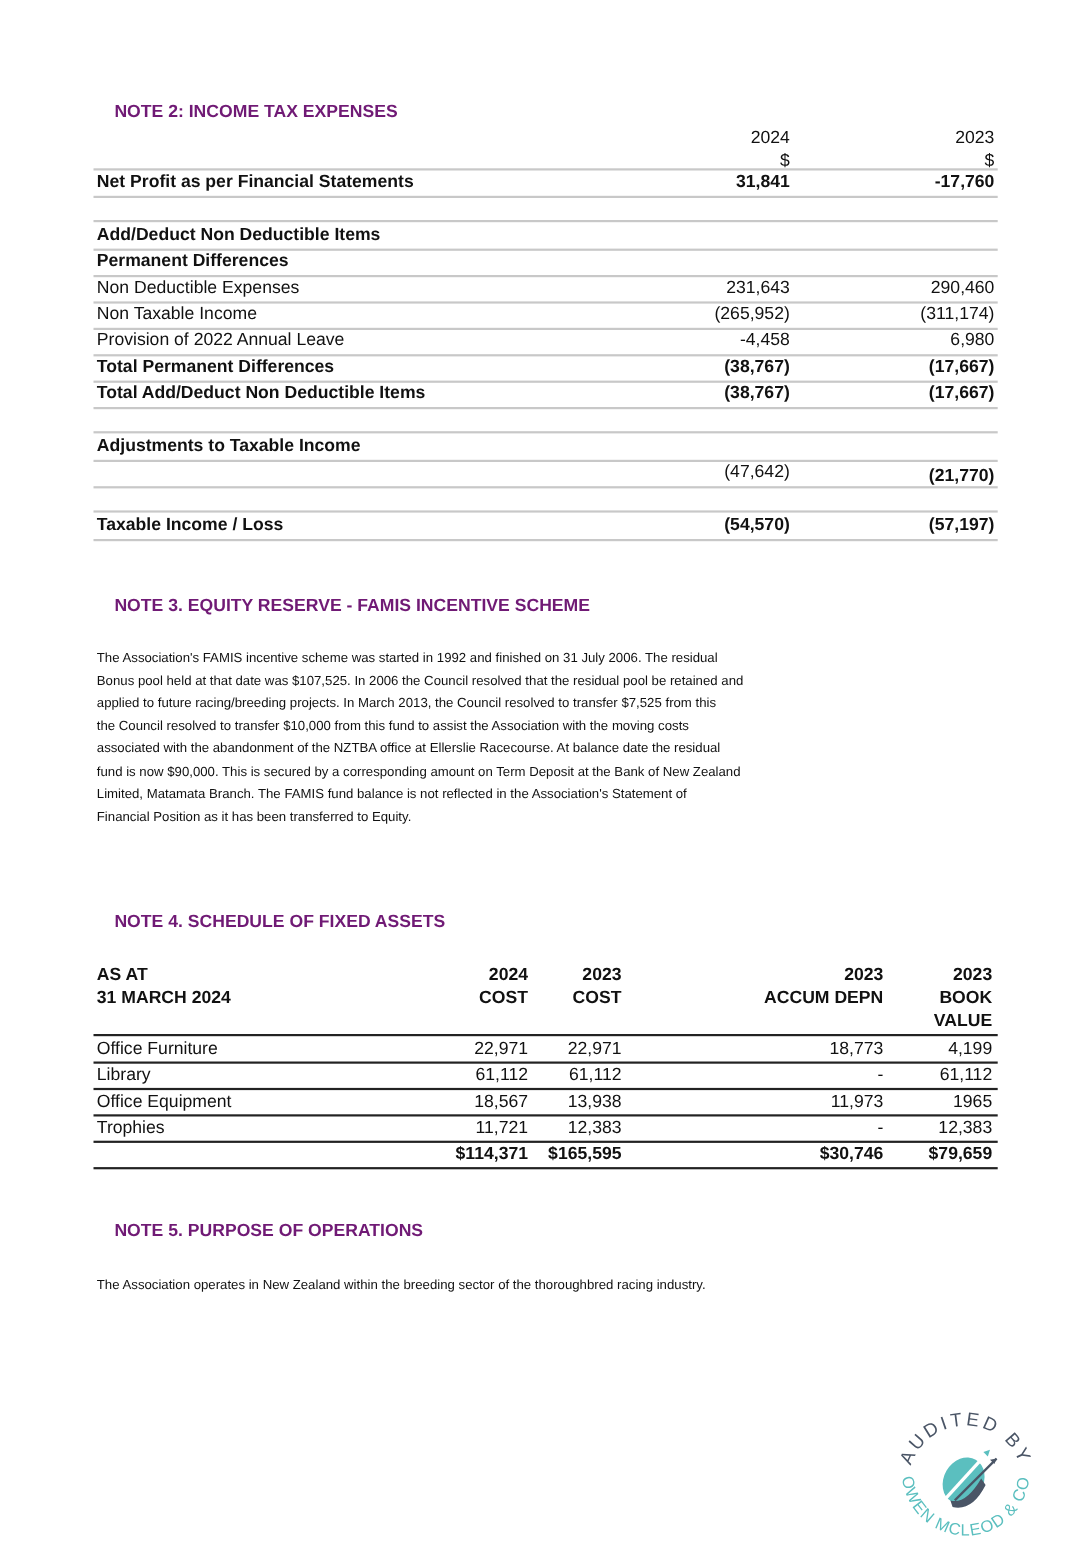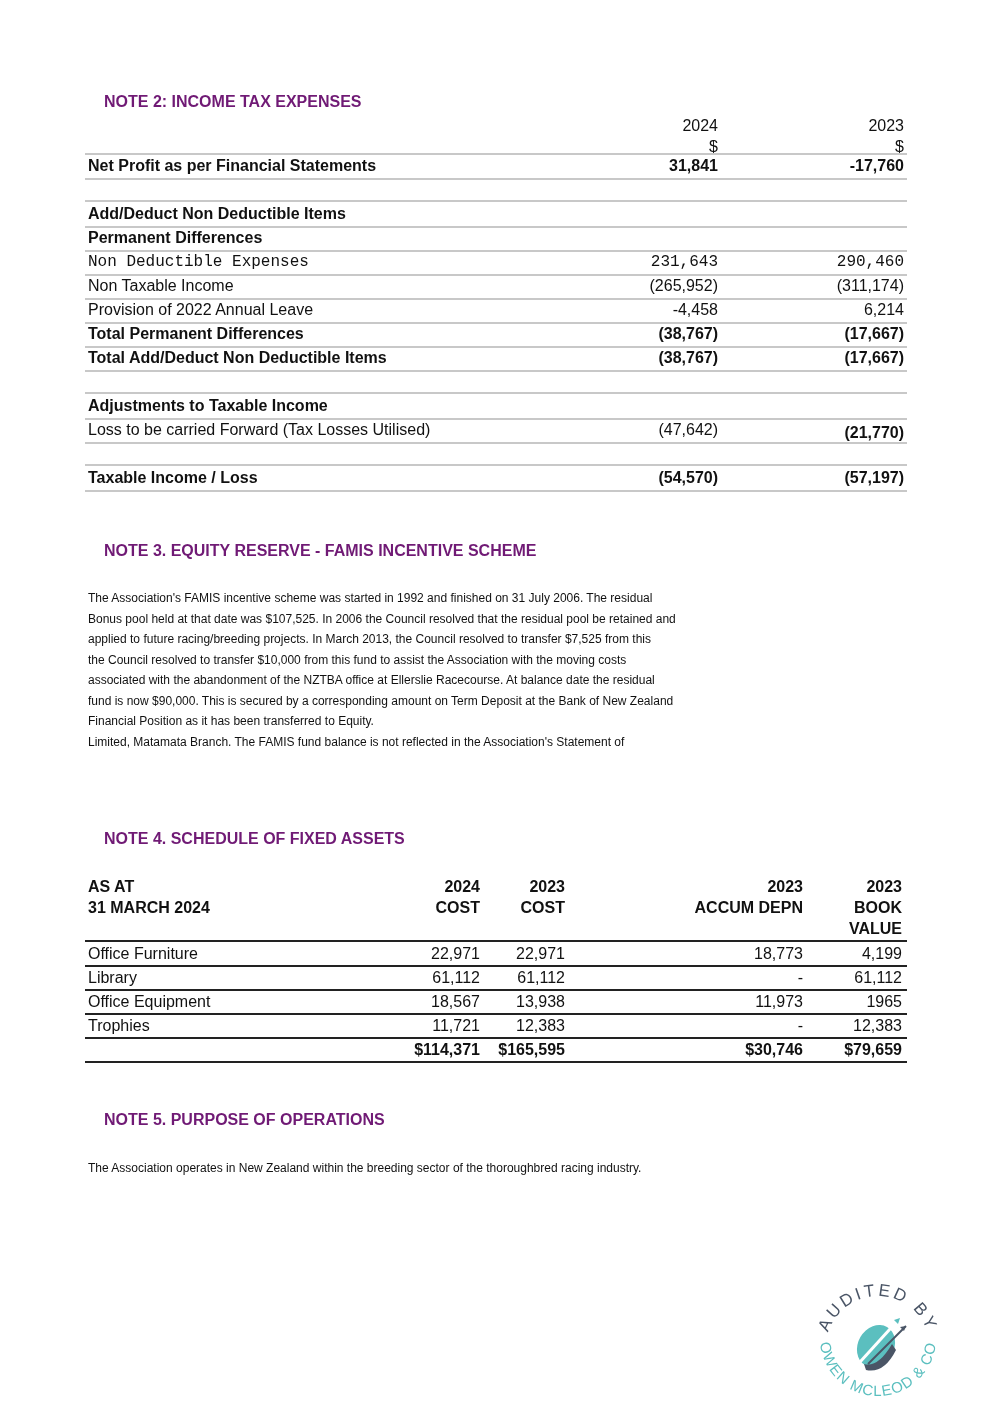--- a/index.html
+++ b/index.html
@@ -48,52 +48,51 @@
       <div class="row bold" style="top: 87px;">
         <span class="lbl">Add/Deduct Non Deductible Items</span>
         <span class="c1"></span>
         <span class="c2"></span>
       </div>
       <div class="row bold" style="top: 111px;">
         <span class="lbl">Permanent Differences</span>
         <span class="c1"></span>
         <span class="c2"></span>
       </div>
-      <div class="row" style="top: 135px; font-family: Liberation Mono, monospace;">
+      <div class="row" style="top: 135px;">
         <span class="lbl">Non Deductible Expenses</span>
         <span class="c1">231,643</span>
         <span class="c2">290,460</span>
       </div>
       <div class="row" style="top: 159px;">
         <span class="lbl">Non Taxable Income</span>
         <span class="c1">(265,952)</span>
         <span class="c2">(311,174)</span>
       </div>
       <div class="row" style="top: 183px;">
         <span class="lbl">Provision of 2022 Annual Leave</span>
         <span class="c1">-4,458</span>
-        <span class="c2">6,214</span>
+        <span class="c2">6,980</span>
       </div>
       <div class="row bold" style="top: 207px;">
         <span class="lbl">Total Permanent Differences</span>
         <span class="c1">(38,767)</span>
         <span class="c2">(17,667)</span>
       </div>
       <div class="row bold" style="top: 231px;">
         <span class="lbl">Total Add/Deduct Non Deductible Items</span>
         <span class="c1">(38,767)</span>
         <span class="c2">(17,667)</span>
       </div>
       <div class="row bold" style="top: 279px;">
         <span class="lbl">Adjustments to Taxable Income</span>
         <span class="c1"></span>
         <span class="c2"></span>
       </div>
       <div class="row" style="top: 303px;">
-        <span class="lbl">Loss to be carried Forward (Tax Losses Utilised)</span>
         <span class="c1" style="font-weight: normal; margin-left: 20px;">(47,642)</span>
         <span class="c2" style="font-weight: bold; top: 3px;">(21,770)</span>
       </div>
       <div class="row bold" style="top: 351px;">
         <span class="lbl">Taxable Income / Loss</span>
         <span class="c1">(54,570)</span>
         <span class="c2">(57,197)</span>
       </div>
       <div class="topline" style="left: 0px; top: 85px;"></div>
       <div class="topline" style="left: 0px; top: 277px;"></div>
@@ -103,22 +102,22 @@
 </div>
 
 <div class="heading" style="top:542px;">NOTE 3.  EQUITY RESERVE - FAMIS INCENTIVE SCHEME</div>
 <div class="para" style="top:588px;">
   <div>The Association's FAMIS incentive scheme was started in 1992 and finished on 31 July 2006. The residual</div>
   <div>Bonus pool held at that date was $107,525. In 2006 the Council resolved that the residual pool be retained and</div>
   <div>applied to future racing/breeding projects. In March 2013, the Council resolved to transfer $7,525 from this</div>
   <div>the Council resolved to transfer $10,000 from this fund to assist the Association with the moving costs</div>
   <div>associated with the abandonment of the NZTBA office at Ellerslie Racecourse. At balance date the residual</div>
   <div>fund is now $90,000. This is secured by a corresponding amount on Term Deposit at the Bank of New Zealand</div>
+  <div>Limited, Matamata Branch. The FAMIS fund balance is not reflected in the Association's Statement of</div>
   <div>Financial Position as it has been transferred to Equity.</div>
-  <div>Limited, Matamata Branch. The FAMIS fund balance is not reflected in the Association's Statement of</div>
 </div>
 
 <div class="heading" style="top:830px;">NOTE 4.  SCHEDULE OF FIXED ASSETS</div>
 <div class="t4" style="top:876px;">
   <div class="hdr" style="left:3px; top:0;">
     <div>AS AT</div>
     <div>31 MARCH 2024</div>
   </div>
   <div class="hdr" style="right:427px; top:0; text-align:right;">
     <div>2024</div>

